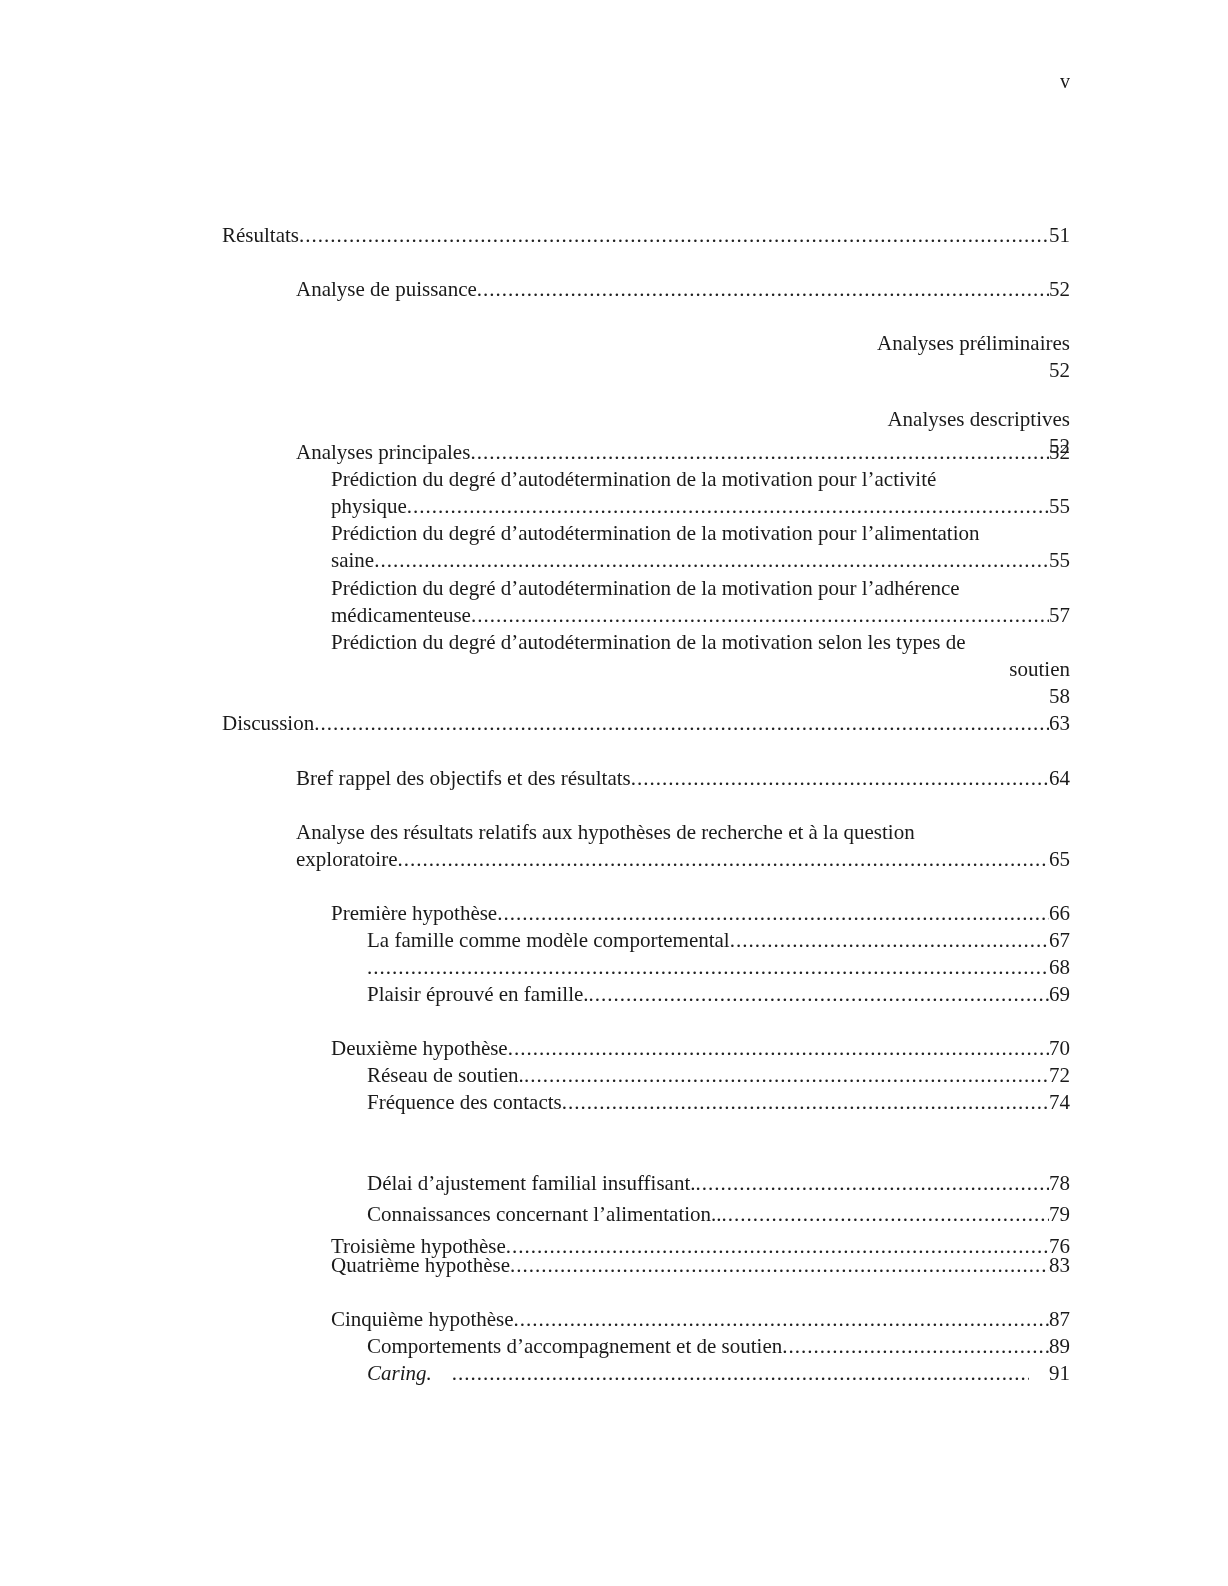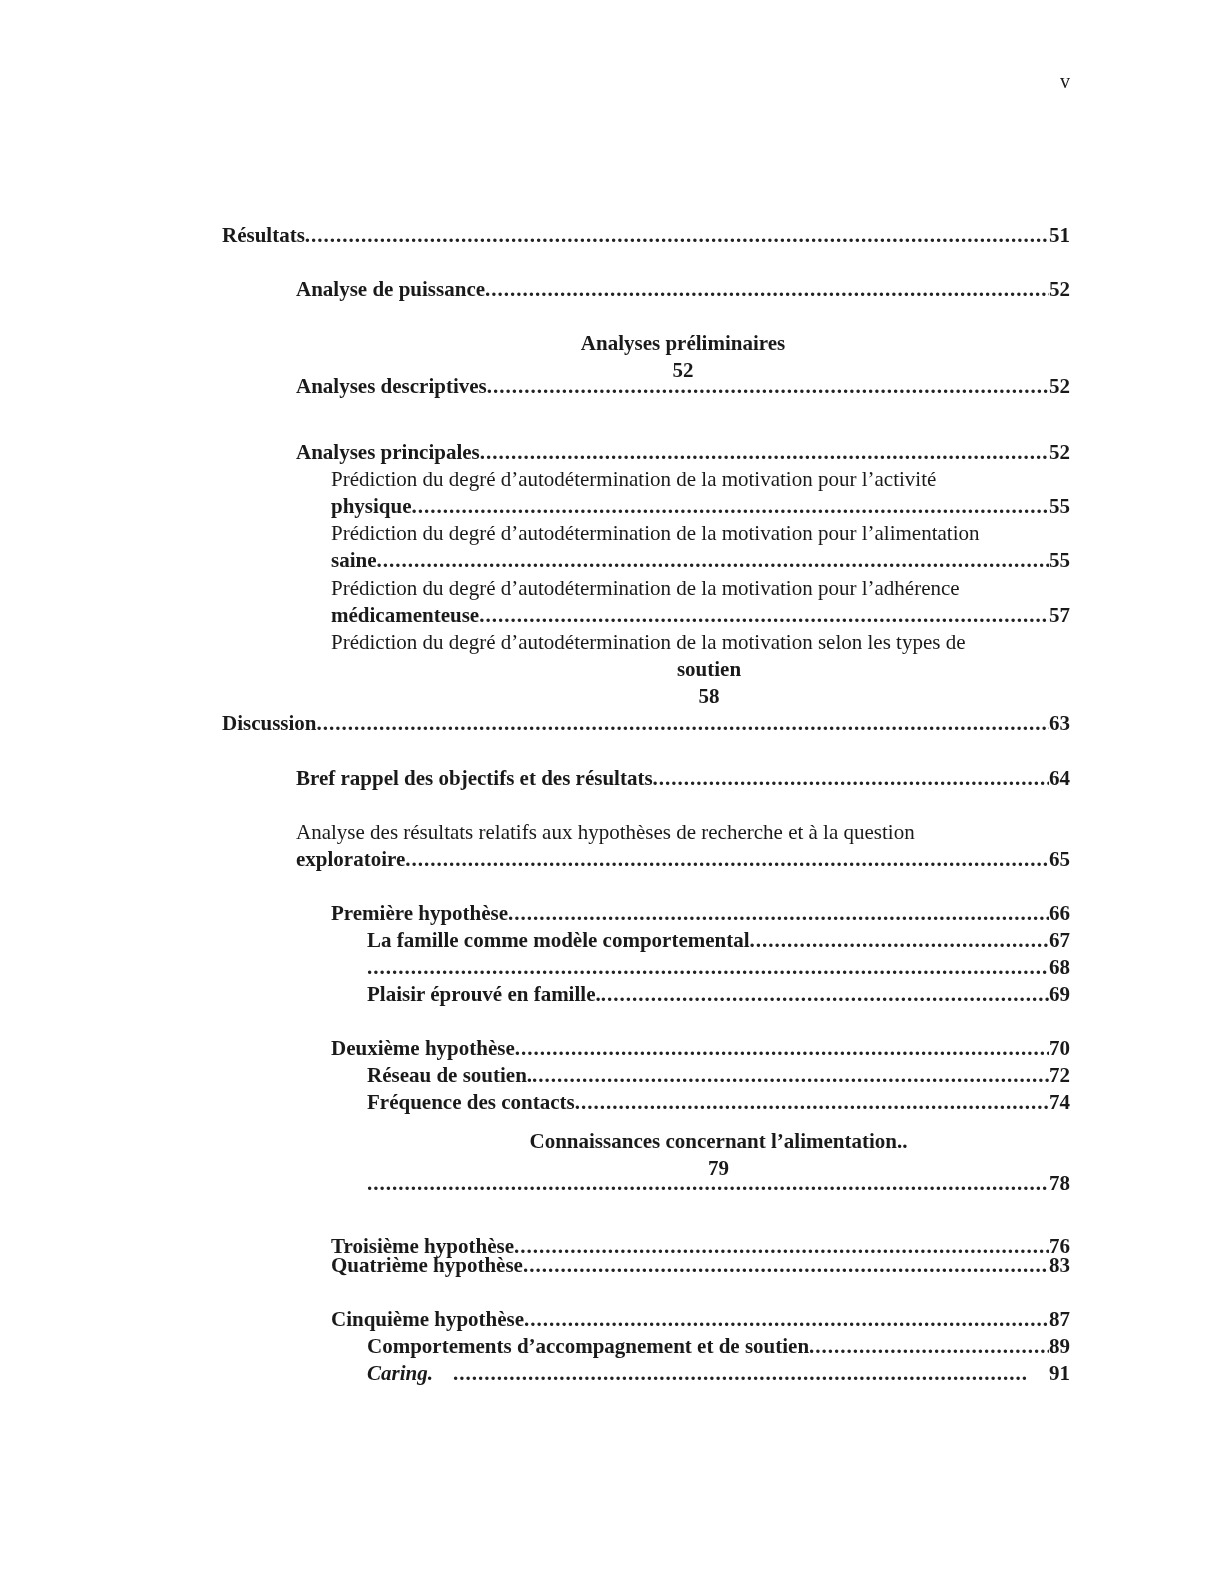--- a/index.html
+++ b/index.html
@@ -1,20 +1,20 @@
 <!DOCTYPE html>
 <html><head>
 <meta charset="utf-8">
 <style>
   html, body { margin: 0; padding: 0; background: #ffffff; }
   body { width: 1228px; height: 1586px; position: relative; overflow: hidden;
          font-family: "Liberation Serif", "DejaVu Serif", serif; color: #1a1a1a; }
   .page-num { position: absolute; top: 70px; left: 1060px; font-size: 20px; }
   .toc-line { position: absolute; right: 158px; height: 27px; font-size: 21px;
-              line-height: 27px; display: flex; align-items: center; white-space: nowrap; font-weight: bold; }
+              line-height: 27px; display: flex; align-items: flex-end; white-space: nowrap; }
   .toc-line .label { flex: 0 0 auto; }
   .toc-line .label.italic { font-style: italic; }
   .toc-line .dots { flex: 1 1 auto; overflow: hidden; letter-spacing: 1px; color: #222; }
   .toc-line .dots::after { content: "....................................................................................................................................................................................................................................................."; }
   .toc-line .pg { flex: 0 0 auto; }
   .wrap-first { position: absolute; font-size: 21px; line-height: 27px; white-space: nowrap; }
 </style>
 </head>
 <body>
 
@@ -28,21 +28,21 @@
 <div class="toc-line" style="top:276px; left:296px;">
   <span class="label">Analyse de puissance</span>
     <span class="dots"></span>
     <span class="pg">52</span>
 </div>
 <div class="toc-line" style="top:330px; left:296px;flex-direction:column;">
   <span class="label">Analyses préliminaires</span>
     <span class="dots"></span>
     <span class="pg">52</span>
 </div>
-<div class="toc-line" style="top:373px; left:296px;">
+<div class="toc-line" style="top:406px; left:296px;flex-direction:column;">
   <span class="label">Analyses descriptives</span>
     <span class="dots"></span>
     <span class="pg">52</span>
 </div>
 <div class="toc-line" style="top:439px; left:296px;">
   <span class="label">Analyses principales</span>
     <span class="dots"></span>
     <span class="pg">52</span>
 </div>
 
@@ -123,24 +123,25 @@
     <span class="dots"></span>
     <span class="pg">74</span>
 </div>
 
 <div class="toc-line" style="top:1189px; left:331px;margin-top:44px;">
   <span class="label">Troisième hypothèse</span>
     <span class="dots"></span>
     <span class="pg">76</span>
 </div>
 <div class="toc-line" style="top:1170px; left:367px;">
+  <span class="label">Délai d’ajustement familial insuffisant.</span>
     <span class="dots"></span>
     <span class="pg">78</span>
 </div>
-<div class="toc-line" style="top:1128px; left:367px;flex-direction:column;">
+<div class="toc-line" style="top:1201px; left:367px;">
   <span class="label">Connaissances concernant l’alimentation..</span>
     <span class="dots"></span>
     <span class="pg">79</span>
 </div>
 
 <div class="toc-line" style="top:1252px; left:331px;">
   <span class="label">Quatrième hypothèse</span>
     <span class="dots"></span>
     <span class="pg">83</span>
 </div>

